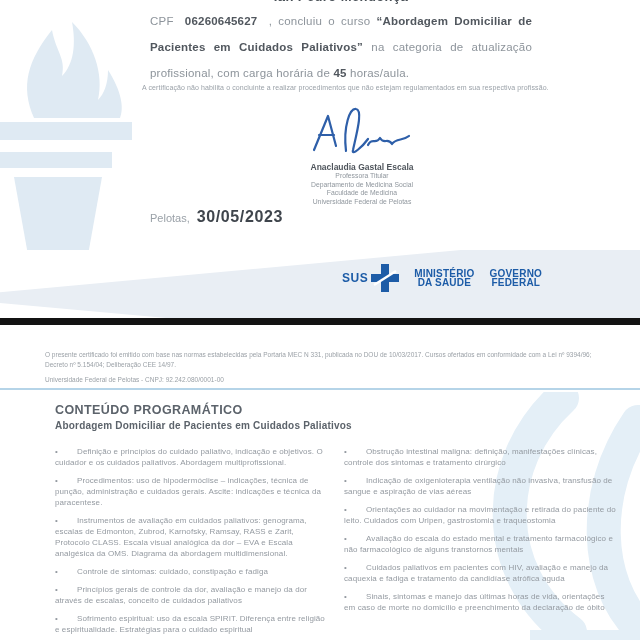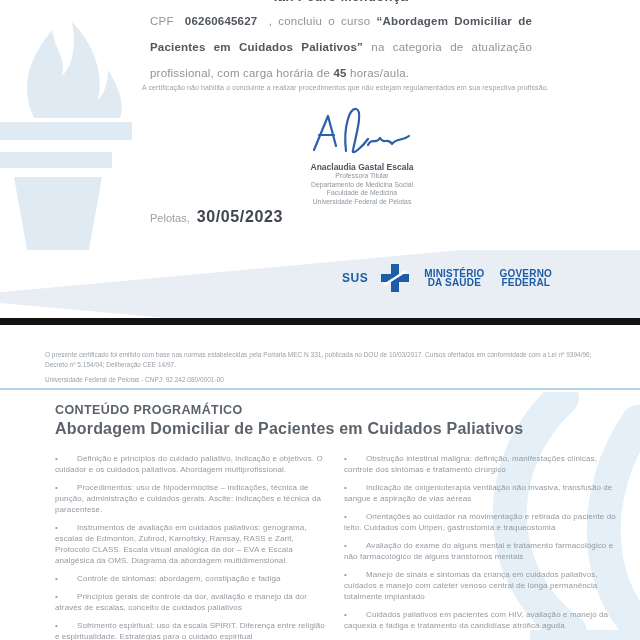--- a/index.html
+++ b/index.html
@@ -46,35 +46,35 @@
   
   .band{left:0;top:250px;width:640px;height:68px;background:#e9eef4;}
   .band .cut1{position:absolute;inset:0;background:#ffffff;
     clip-path:polygon(0 0,72% 0,0 62%);}
   .band .cut2{position:absolute;inset:0;background:#ffffff;
     clip-path:polygon(0 78%,26% 100%,0 100%);}
   .logos{position:absolute;left:342px;top:14px;display:flex;align-items:center;gap:15px;}
   .unasus{display:flex;align-items:center;gap:5px;}
   .unasus-text .big{font-size:14px;font-weight:bold;letter-spacing:.3px;color:#1d5ca7;}
   .unasus-text .sub{font-size:3.5px;color:#1d5ca7;letter-spacing:.2px;border-top:1px solid #1d5ca7;margin-top:1px;padding-top:1px;}
-  .sus{display:flex;align-items:center;gap:13px;}
+  .sus{display:flex;align-items:center;gap:3px;}
   .sus-text{font-size:12px;font-weight:bold;color:#1d5ca7;letter-spacing:.5px;}
   .two-line{font-size:10px;font-weight:bold;line-height:9px;color:#1d5ca7;text-align:center;letter-spacing:.2px;}
 
   .black-bar{left:0;top:318px;width:640px;height:7px;background:#131313;}
 
   
   .legal{left:45px;top:350px;width:562px;font-size:6.5px;line-height:9.5px;color:#9ba1a7;}
   .cnpj{left:45px;top:376px;font-size:6.5px;color:#9ba1a7;}
   .blue-line{left:0;top:388px;width:640px;height:2px;background:#b5d4e8;}
   .wm2{left:470px;top:392px;}
 
   .program{left:55px;top:403px;width:562px;}
   .prog-title{font-size:12.5px;font-weight:bold;color:#5c636b;letter-spacing:.4px;}
-  .prog-subtitle{font-size:16px;font-weight:bold;color:#5c636b;margin-top:3px;letter-spacing:.2px;}
+  .prog-subtitle{font-size:10px;font-weight:bold;color:#5c636b;margin-top:3px;letter-spacing:.2px;}
   .columns{display:flex;gap:16px;margin-top:15px;}
   .col{width:273px;}
   .col ul{list-style:none;margin:0;padding:0;}
   .col li{font-size:8px;line-height:11px;color:#949aa1;margin-bottom:7px;letter-spacing:.1px;}
   .col li::before{content:"•";display:inline-block;width:22px;color:#949aa1;}
 </style>
 </head>
 <body>
 
 <svg class="abs wm1" width="160" height="255" viewBox="0 0 160 255" aria-hidden="true">
@@ -169,30 +169,29 @@
 <div class="abs program">
   <div class="prog-title">CONTEÚDO PROGRAMÁTICO</div>
   <div class="prog-subtitle">Abordagem Domiciliar de Pacientes em Cuidados Paliativos</div>
 
   <div class="columns">
     <div class="col">
       <ul>
         <li>Definição e princípios do cuidado paliativo, indicação e objetivos. O cuidador e os cuidados paliativos. Abordagem multiprofissional.</li>
         <li>Procedimentos: uso de hipodermóclise – indicações, técnica de punção, administração e cuidados gerais. Ascite: indicações e técnica da paracentese.</li>
         <li>Instrumentos de avaliação em cuidados paliativos: genograma, escalas de Edmonton, Zubrod, Karnofsky, Ramsay, RASS e Zarit, Protocolo CLASS. Escala visual analógica da dor – EVA e Escala analgésica da OMS. Diagrama da abordagem multidimensional.</li>
-        <li>Controle de sintomas: abordagem, constipação e fadiga</li>
+        <li>Controle de sintomas: cuidado, constipação e fadiga</li>
         <li>Princípios gerais de controle da dor, avaliação e manejo da dor através de escalas, conceito de cuidados paliativos</li>
         <li>Sofrimento espiritual: uso da escala SPIRIT. Diferença entre religião e espiritualidade. Estratégias para o cuidado espiritual</li>
       </ul>
     </div>
     <div class="col">
       <ul>
         <li>Obstrução intestinal maligna: definição, manifestações clínicas, controle dos sintomas e tratamento cirúrgico</li>
         <li>Indicação de oxigenioterapia ventilação não invasiva, transfusão de sangue e aspiração de vias aéreas</li>
         <li>Orientações ao cuidador na movimentação e retirada do paciente do leito. Cuidados com Uripen, gastrostomia e traqueostomia</li>
-        <li>Avaliação do exame do alguns mental e tratamento farmacológico e não farmacológico de alguns transtornos mentais</li>
-        <li>Manejo de sinais e sintomas da criança em cuidados paliativos, cuidados e manejo com cateter venoso central de longa permanência totalmente implantado</li>
+        <li>Avaliação do escala do estado mental e tratamento farmacológico e não farmacológico de alguns transtornos mentais</li>
         <li>Cuidados paliativos em pacientes com HIV, avaliação e manejo da caquexia e fadiga e tratamento da candidíase atrófica aguda</li>
         <li>Sinais, sintomas e manejo das últimas horas de vida, orientações em caso de morte no domicílio e preenchimento da declaração de óbito</li>
       </ul>
     </div>
   </div>
 </div>
 
 </body></html>

